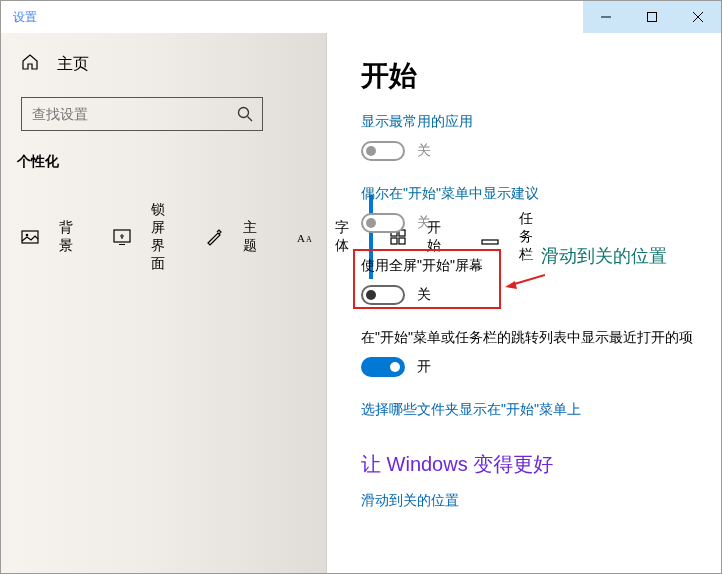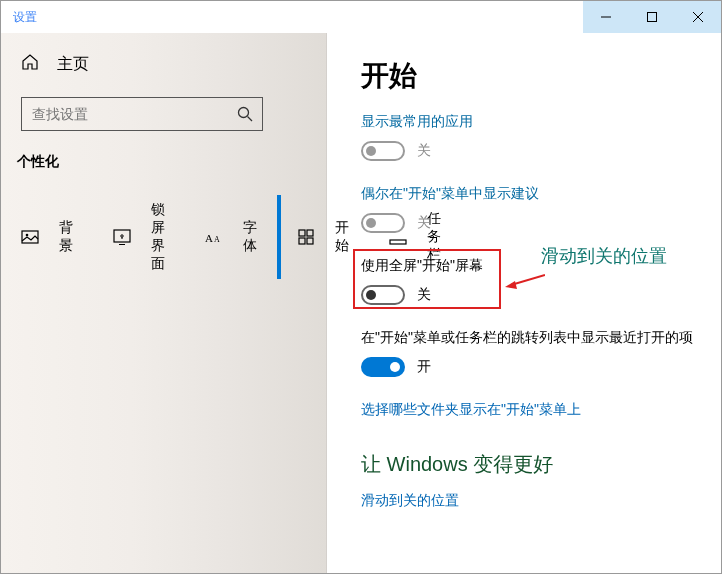--- a/index.html
+++ b/index.html
@@ -37,21 +37,21 @@
   .toggle.off.disabled .knob { background: #9a9a9a; }
   .toggle.on { background: #0078d4; }
   .toggle.on .knob { width: 10px; height: 10px; background: #fff; border-radius: 50%; position: absolute; right: 5px; top: 5px; }
   .toggle-text { font-size: 14px; color: #000; }
   .toggle-text.disabled { color: #8a8a8a; }
   .link { font-size: 14px; color: #0066b4; cursor: pointer; }
   .highlight-box { border: 2px solid #d22; position: absolute; pointer-events: none; }
   .hbox1 { left: 352px; top: 248px; width: 148px; height: 60px; }
   .annot { position: absolute; left: 540px; top: 243px; color: #0f766e; font-size: 18px; display: flex; align-items: center; gap: 2px; }
   .arrow-svg { position: absolute; left: 504px; top: 270px; width: 40px; height: 20px; }
-  .h2 { font-size: 20px; font-weight: 400; margin: 32px 0 14px 0; color: #14532d; }
+  .h2 { font-size: 20px; font-weight: 400; margin: 32px 0 14px 0; color: #6d28d9; }
 </style>
 </head>
 <body>
 
 <div class="window">
   <div class="titlebar">
     <div class="title">设置</div>
     <div class="winbtns">
       <div class="winbtn">
         <svg viewBox="0 0 10 10">
@@ -112,20 +112,29 @@
                 <rect x="1" y="2" width="16" height="12" fill="none" stroke="#000" stroke-width="1.2"></rect>
                 <rect x="6" y="16" width="6" height="1" fill="#000"></rect>
                 <circle cx="9" cy="8" r="1.2" fill="none" stroke="#000"></circle>
                 <line x1="9" y1="9" x2="9" y2="11" stroke="#000"></line>
               </svg>
             </span>
           <span>锁屏界面</span>
         </div>
         <div class="nav-item">
           <span class="nicon">
+              <svg width="18" height="18" viewBox="0 0 18 18">
+                <path d="M3 15 L6 12 L13 5 L15 7 L8 14 L5 17 Z" fill="none" stroke="#000" stroke-width="1.2"></path>
+                <path d="M12 4 L14 2 L16 4 L14 6" fill="none" stroke="#000" stroke-width="1.2"></path>
+              </svg>
+            </span>
+          <span>主题</span>
+        </div>
+        <div class="nav-item">
+          <span class="nicon">
               <svg width="18" height="14" viewBox="0 0 18 14">
                 <text x="0" y="12" font-size="11" font-family="serif" fill="#000">A</text>
                 <text x="9" y="12" font-size="8" font-family="serif" fill="#000">A</text>
               </svg>
             </span>
           <span>字体</span>
         </div>
         <div class="nav-item selected">
           <span class="nicon">
               <svg width="18" height="18" viewBox="0 0 18 18">

